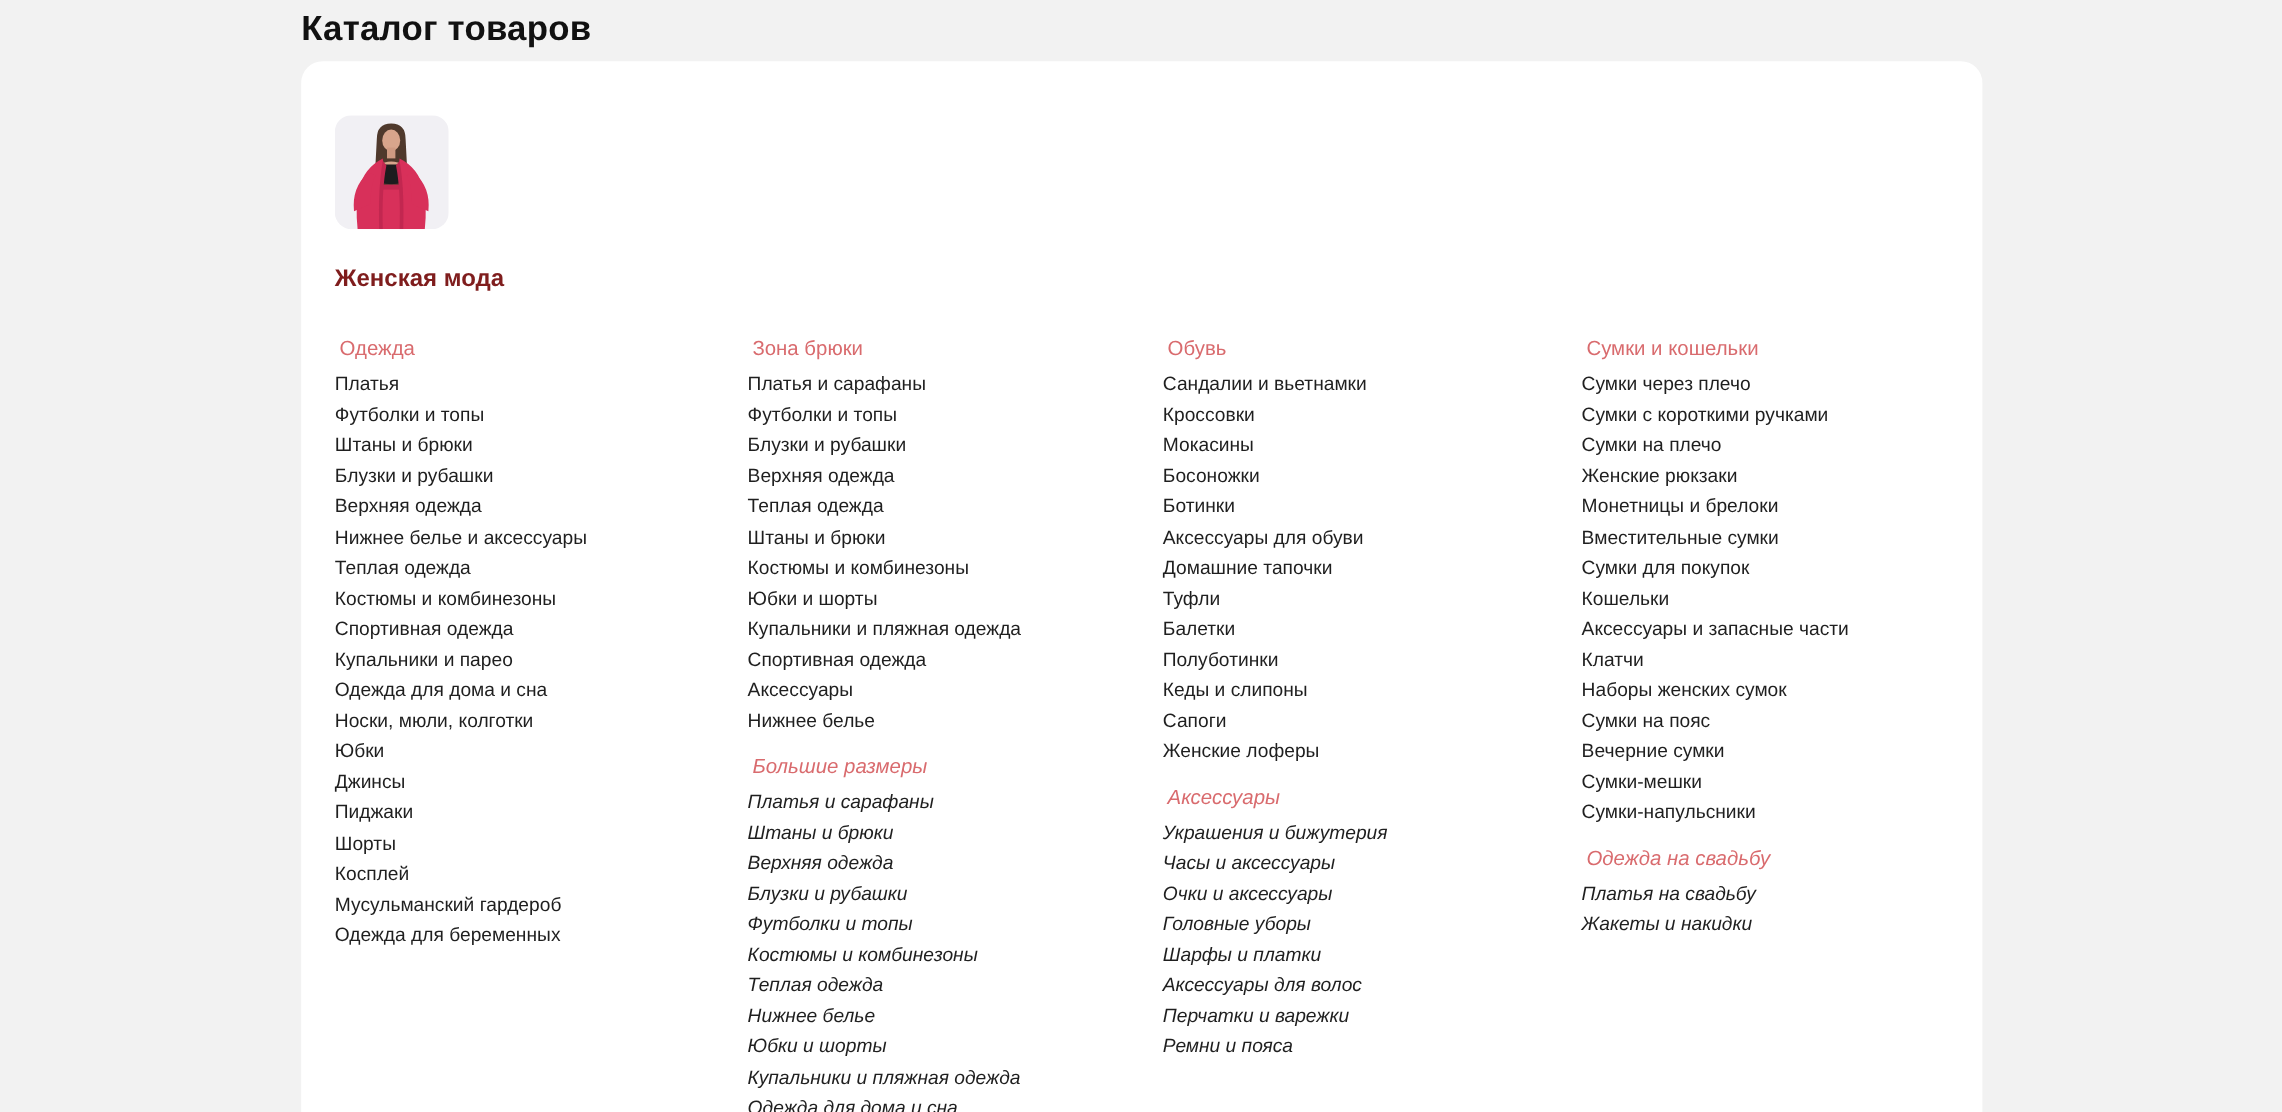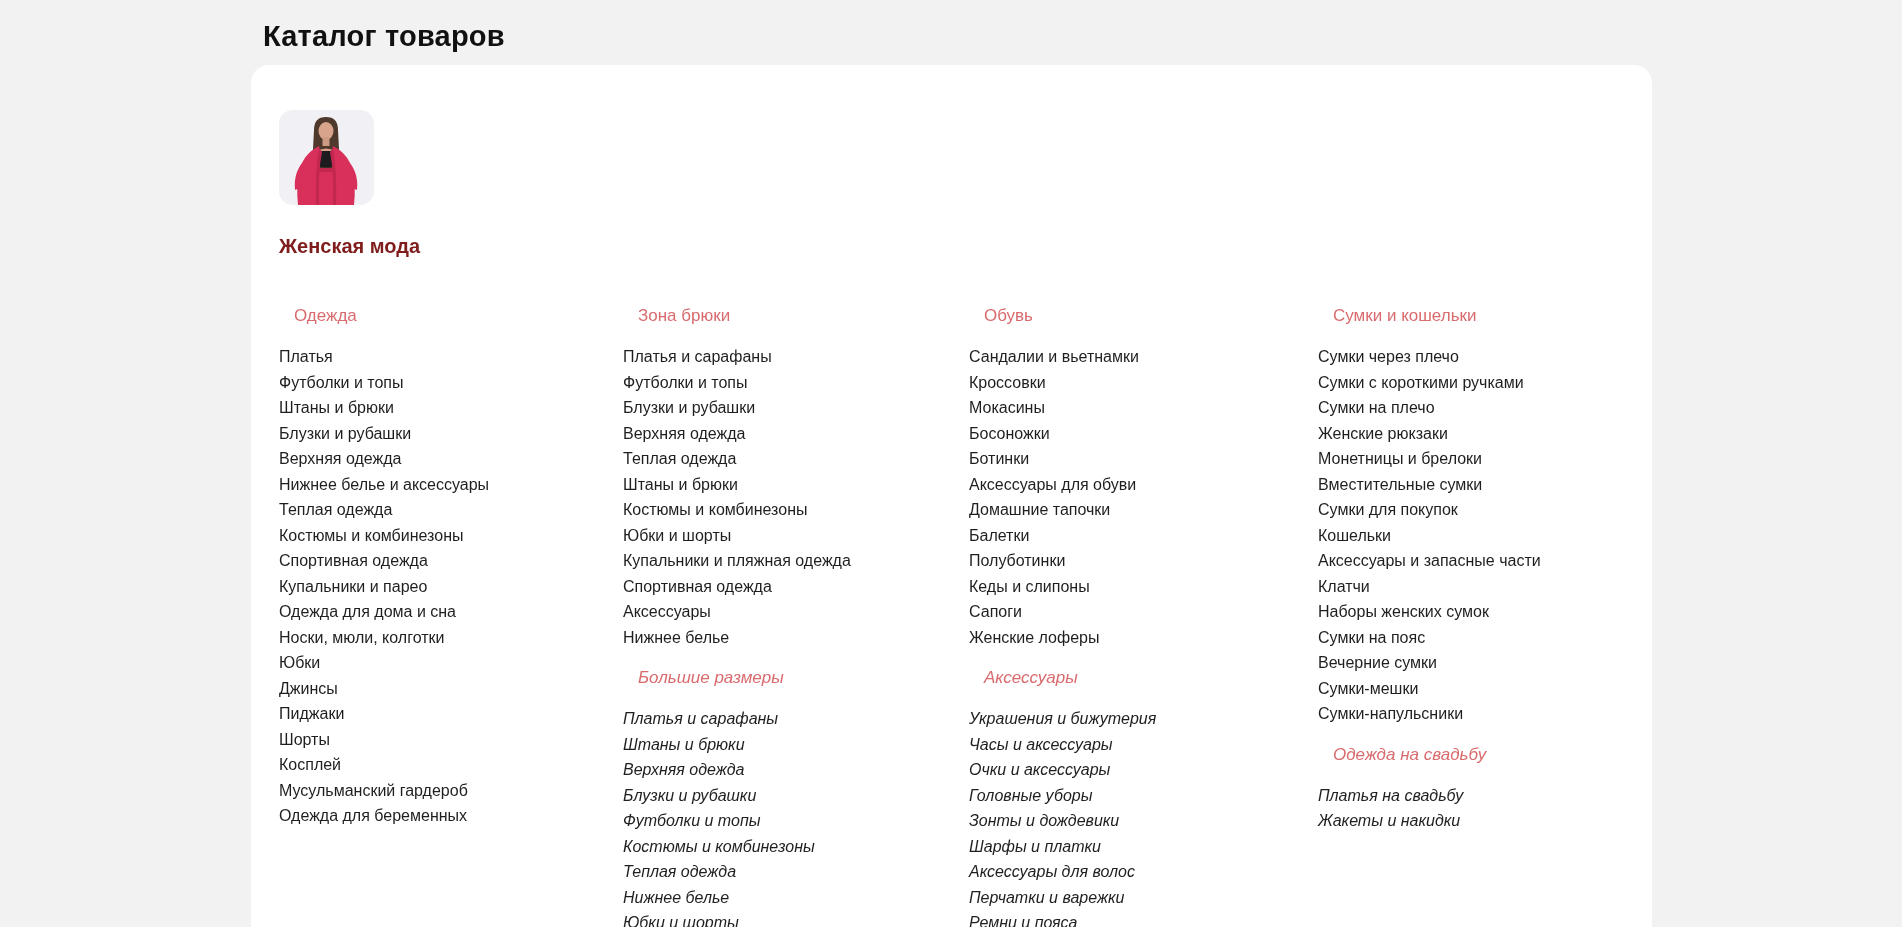--- a/index.html
+++ b/index.html
@@ -7,21 +7,21 @@
     margin: 0; padding: 0;
     width: 1902px; height: 927px;
     overflow: hidden;
     background: #f2f2f2;
     font-family: "Liberation Sans", "DejaVu Sans", sans-serif;
     color: #1f1f1f;
   }
   .content { margin-left: 251px; width: 1401px; }
 
   .page-title {
-    margin: 12px;
+    margin: 0;
     padding-top: 8px;
     font-size: 29px;
     font-weight: 600;
     color: #111;
     letter-spacing: 0.2px;
   }
 
   .catalog-card {
     margin-top: 10px;
     background: #ffffff;
@@ -51,21 +51,21 @@
   .columns {
     display: grid;
     grid-template-columns: 344px 346px 349px auto;
     margin-top: 27px;
     align-items: start;
   }
 
   .section + .section { margin-top: 12px; font-style: italic; }
 
   .section-title {
-    margin: 15px;
+    margin: 4px;
     font-size: 17px;
     font-weight: 400;
     line-height: 26px;
     color: var(--accent, #d96b6e);
     cursor: pointer;
   }
 
   .section-items { list-style: none; margin: 0; padding: 0; }
   .section-items li {
     font-size: 16px;
@@ -180,35 +180,35 @@
           <div class="section">
             <h3 class="section-title">Обувь</h3>
             <ul class="section-items">
               <li>Сандалии и вьетнамки</li>
               <li>Кроссовки</li>
               <li>Мокасины</li>
               <li>Босоножки</li>
               <li>Ботинки</li>
               <li>Аксессуары для обуви</li>
               <li>Домашние тапочки</li>
+              <li>Туфли</li>
               <li>Балетки</li>
               <li>Полуботинки</li>
               <li>Кеды и слипоны</li>
               <li>Сапоги</li>
               <li>Женские лоферы</li>
             </ul>
           </div>
           <div class="section">
             <h3 class="section-title">Аксессуары</h3>
             <ul class="section-items">
               <li>Украшения и бижутерия</li>
               <li>Часы и аксессуары</li>
               <li>Очки и аксессуары</li>
               <li>Головные уборы</li>
-              <li>Зонты и дождевики</li>
               <li>Шарфы и платки</li>
               <li>Аксессуары для волос</li>
               <li>Перчатки и варежки</li>
               <li>Ремни и пояса</li>
             </ul>
           </div>
         </div>
         <div class="catalog-column">
           <div class="section">
             <h3 class="section-title">Сумки и кошельки</h3>

